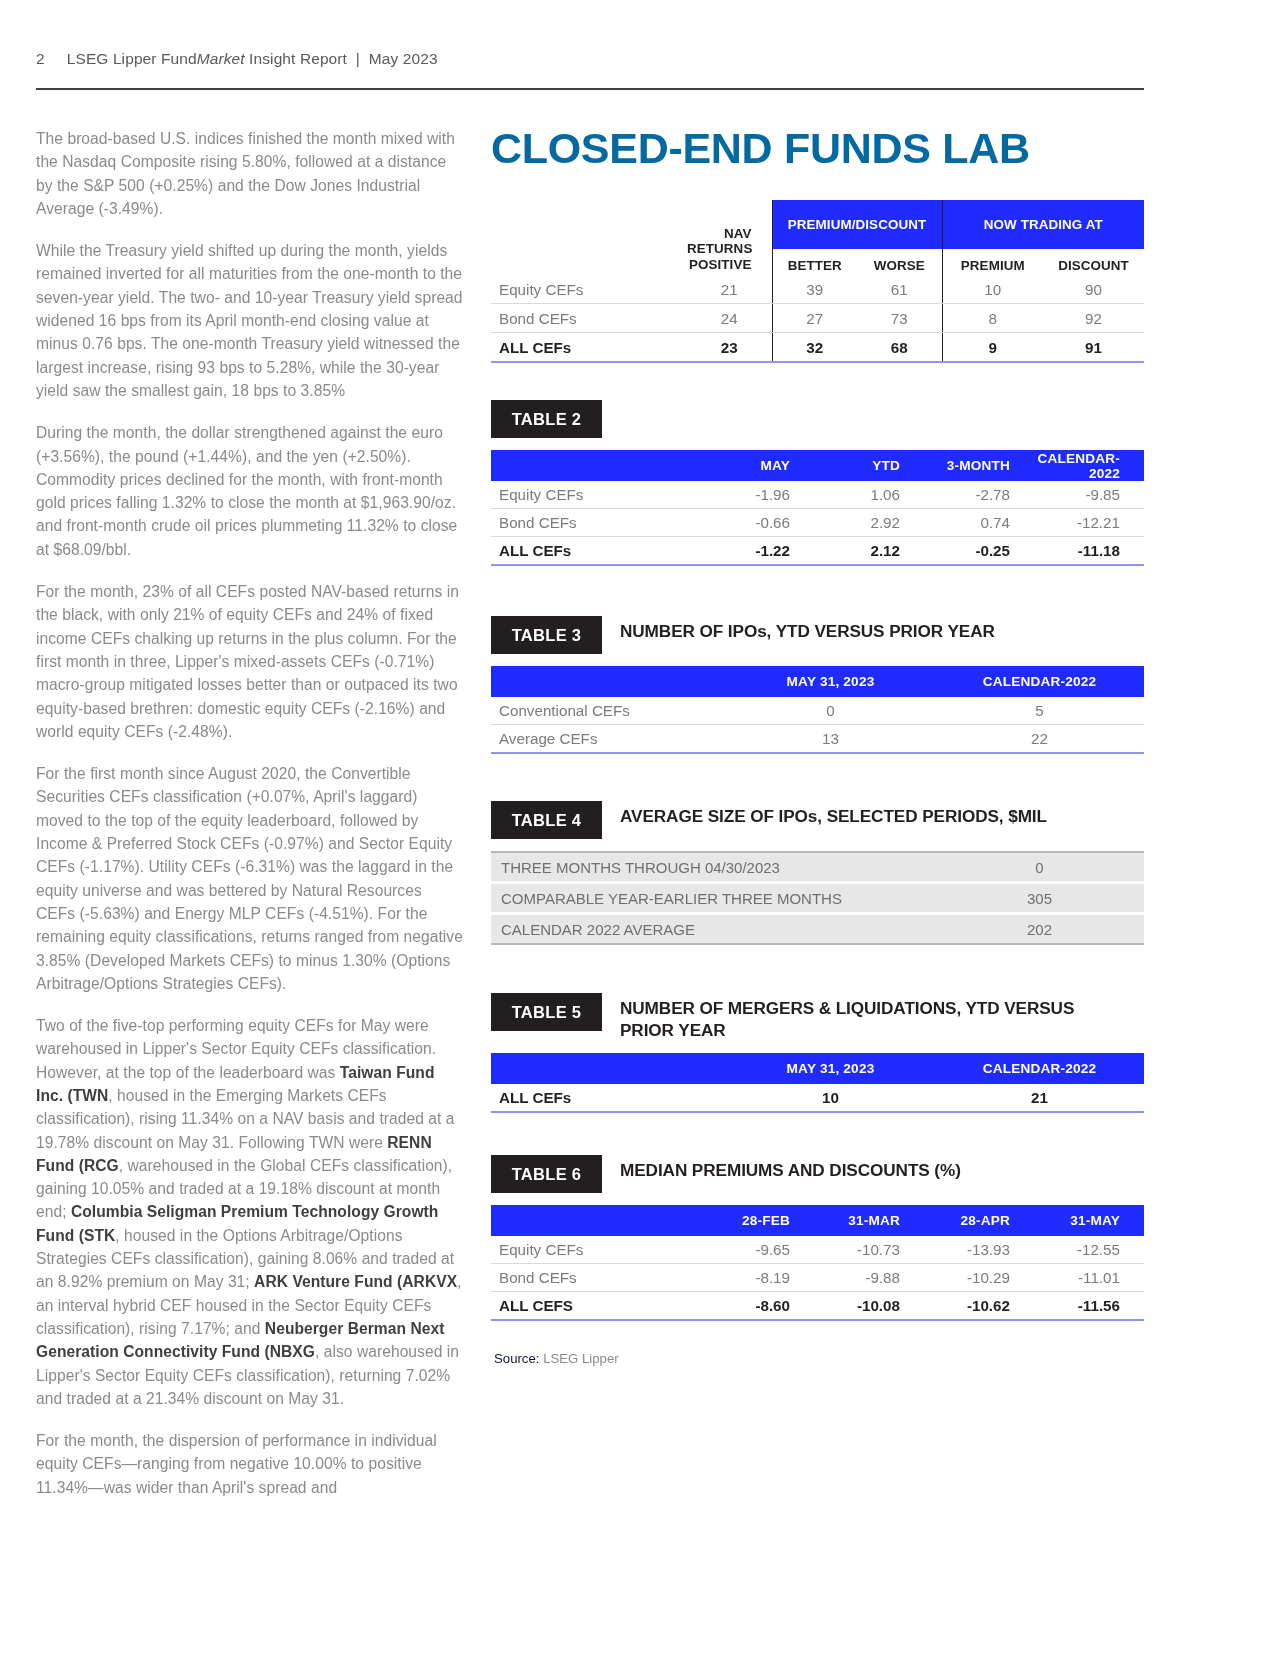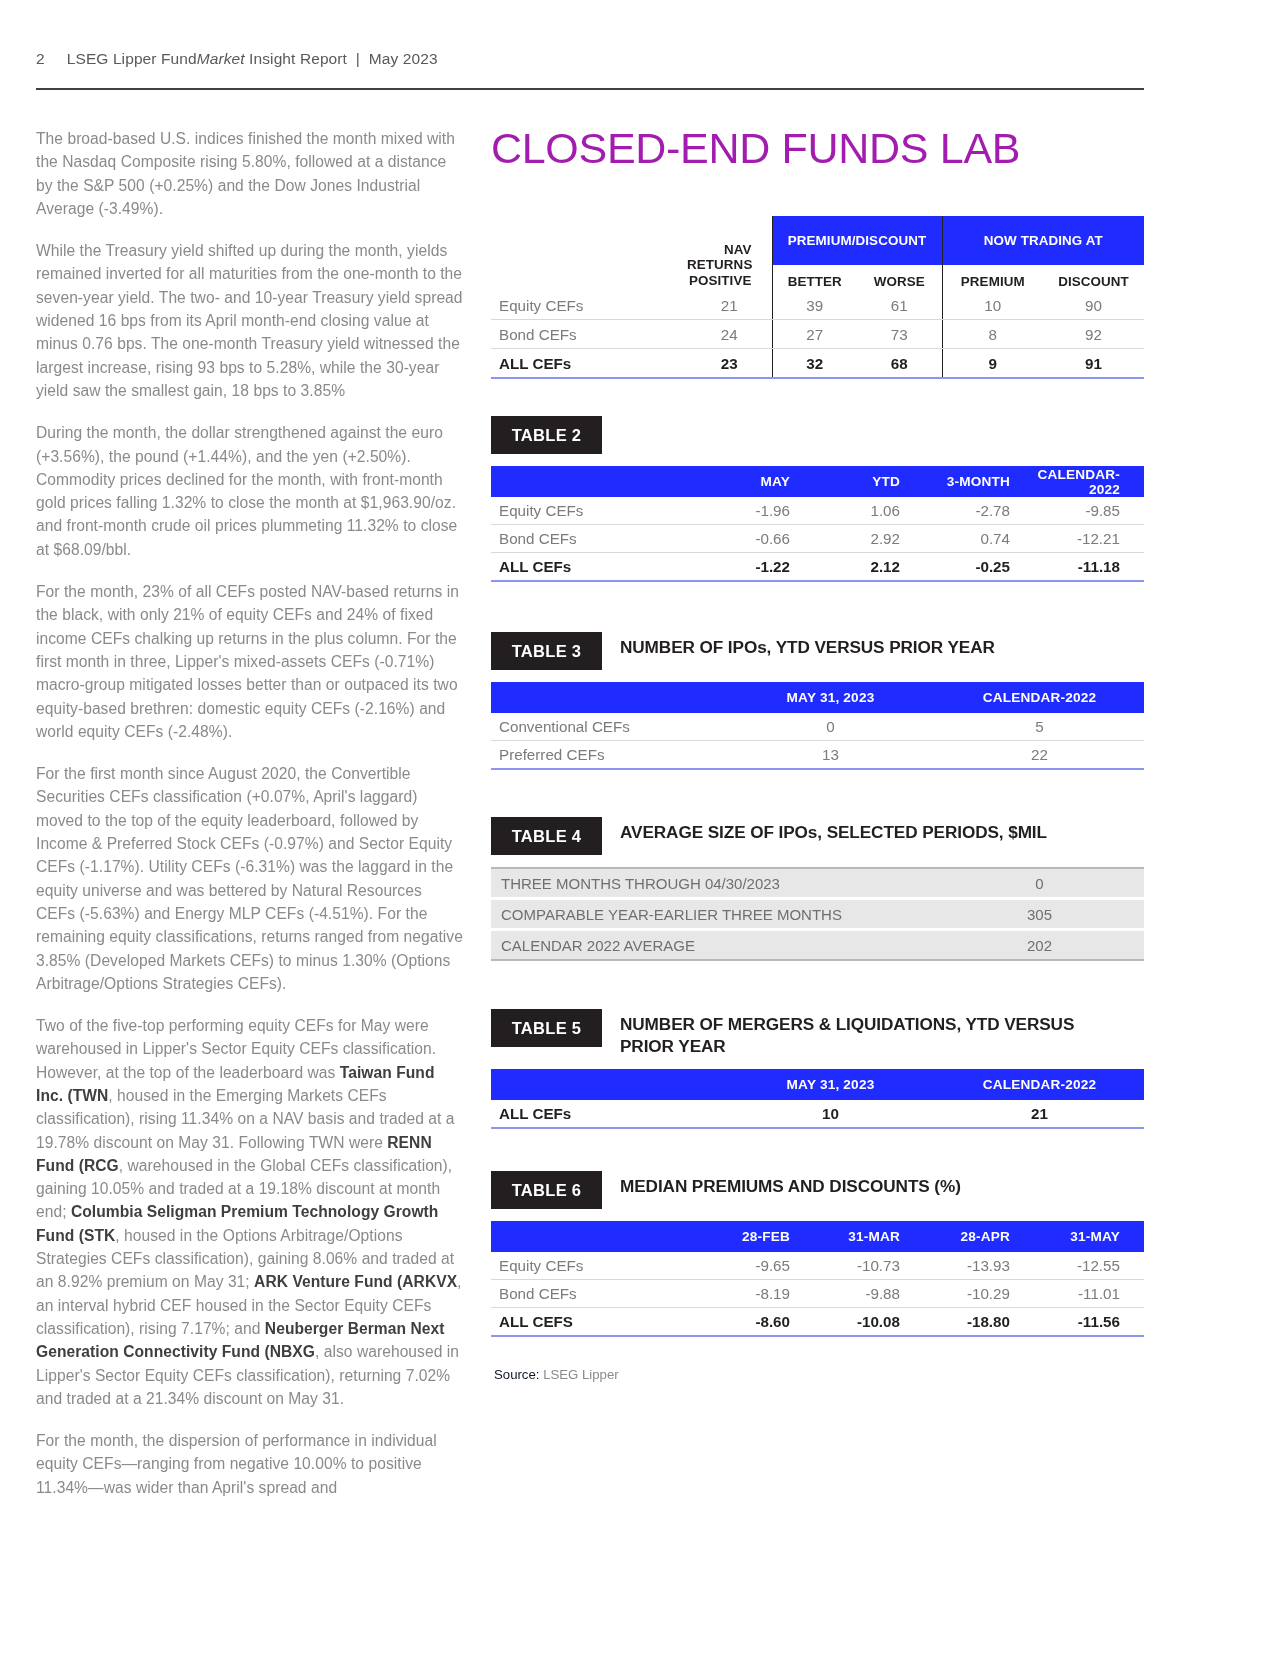--- a/index.html
+++ b/index.html
@@ -29,22 +29,22 @@
   }
   .col-left p{margin:0 0 19px 0;}
   .col-left b{color:#3f3f3f;font-weight:bold;}
 
   .col-right{
     position:absolute;left:491px;top:124px;width:653px;
   }
 
   
   .lab-title{
-    font-size:43px;line-height:48px;color:#a21caf;
-    font-weight:400;letter-spacing:-0.3px;margin:0 0 44px 0;
+    font-size:43px;line-height:48px;color:#0369a1;
+    font-weight:700;letter-spacing:-0.3px;margin:0 0 28px 0;
     font-family:"Liberation Sans", sans-serif;
   }
 
   
   .tbl-block{margin-bottom:6px;}
   .tbl-head{display:flex;align-items:flex-start;margin-bottom:12px;}
   .tbl-tag{
     background:#231f20;color:#ffffff;font-weight:bold;font-size:16.5px;
     letter-spacing:.3px;padding:11px 0 11px 0;width:111px;text-align:center;
     flex:0 0 111px;line-height:16px;
@@ -258,21 +258,21 @@
           <th class="lbl"></th>
           <th style="text-align:center;padding-right:0;">MAY 31, 2023</th>
           <th style="text-align:center;padding-right:0;">CALENDAR-2022</th>
         </tr>
         <tr class="datarow">
           <td class="lbl">Conventional CEFs</td>
           <td style="text-align:center;padding-right:0;">0</td>
           <td style="text-align:center;padding-right:0;">5</td>
         </tr>
         <tr class="datarow">
-          <td class="lbl" style="border-bottom:2px solid #8e94f2;">Preferred CEFs</td>
+          <td class="lbl" style="border-bottom:2px solid #8e94f2;">Average CEFs</td>
           <td style="text-align:center;padding-right:0;border-bottom:2px solid #8e94f2;">13</td>
           <td style="text-align:center;padding-right:0;border-bottom:2px solid #8e94f2;">22</td>
         </tr>
       </tbody>
         </table>
     </div>
 
     <div class="tbl-block" style="margin-top:47px;">
       <div class="tbl-head">
         <div class="tbl-tag">TABLE 4</div>
@@ -360,21 +360,21 @@
           <td class="lbl">Bond CEFs</td>
           <td>-8.19</td>
           <td>-9.88</td>
           <td>-10.29</td>
           <td>-11.01</td>
         </tr>
         <tr class="datarow total">
           <td class="lbl">ALL CEFS</td>
           <td>-8.60</td>
           <td>-10.08</td>
-          <td>-18.80</td>
+          <td>-10.62</td>
           <td>-11.56</td>
         </tr>
       </tbody>
         </table>
     </div>
 
     <div class="source">
       <span class="s-lbl">Source:</span>
       <span>LSEG Lipper</span>
     </div>

